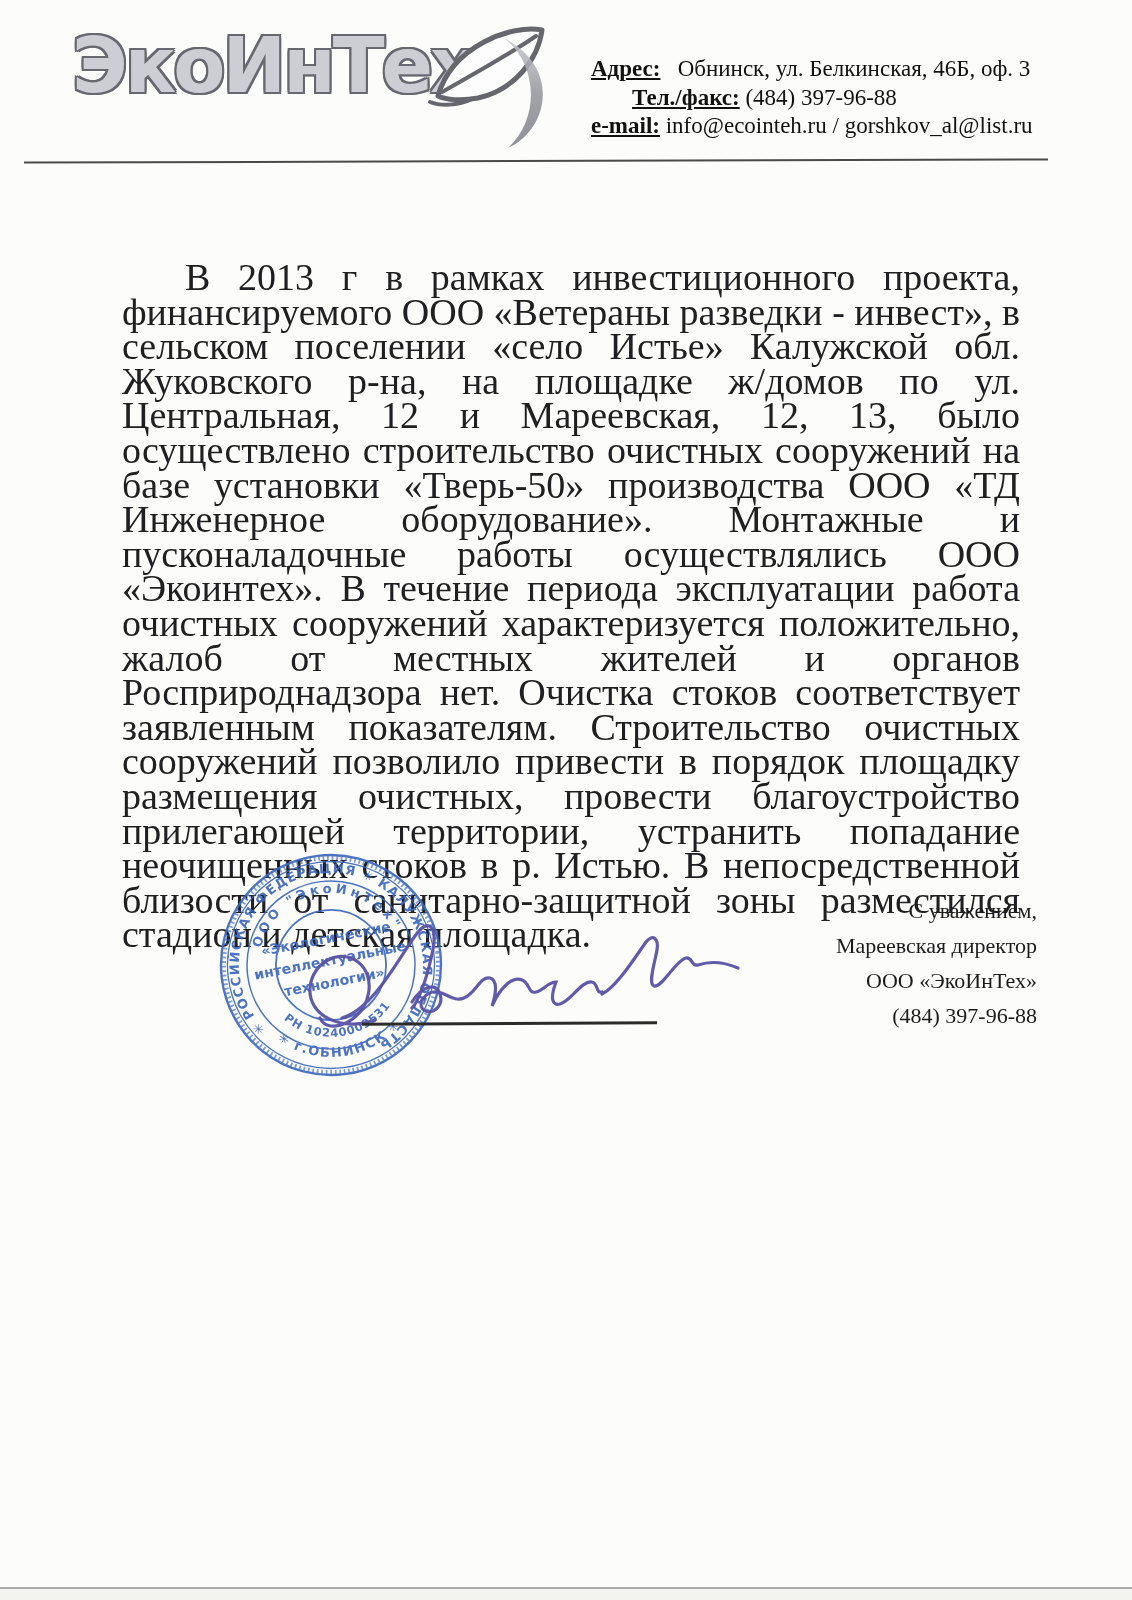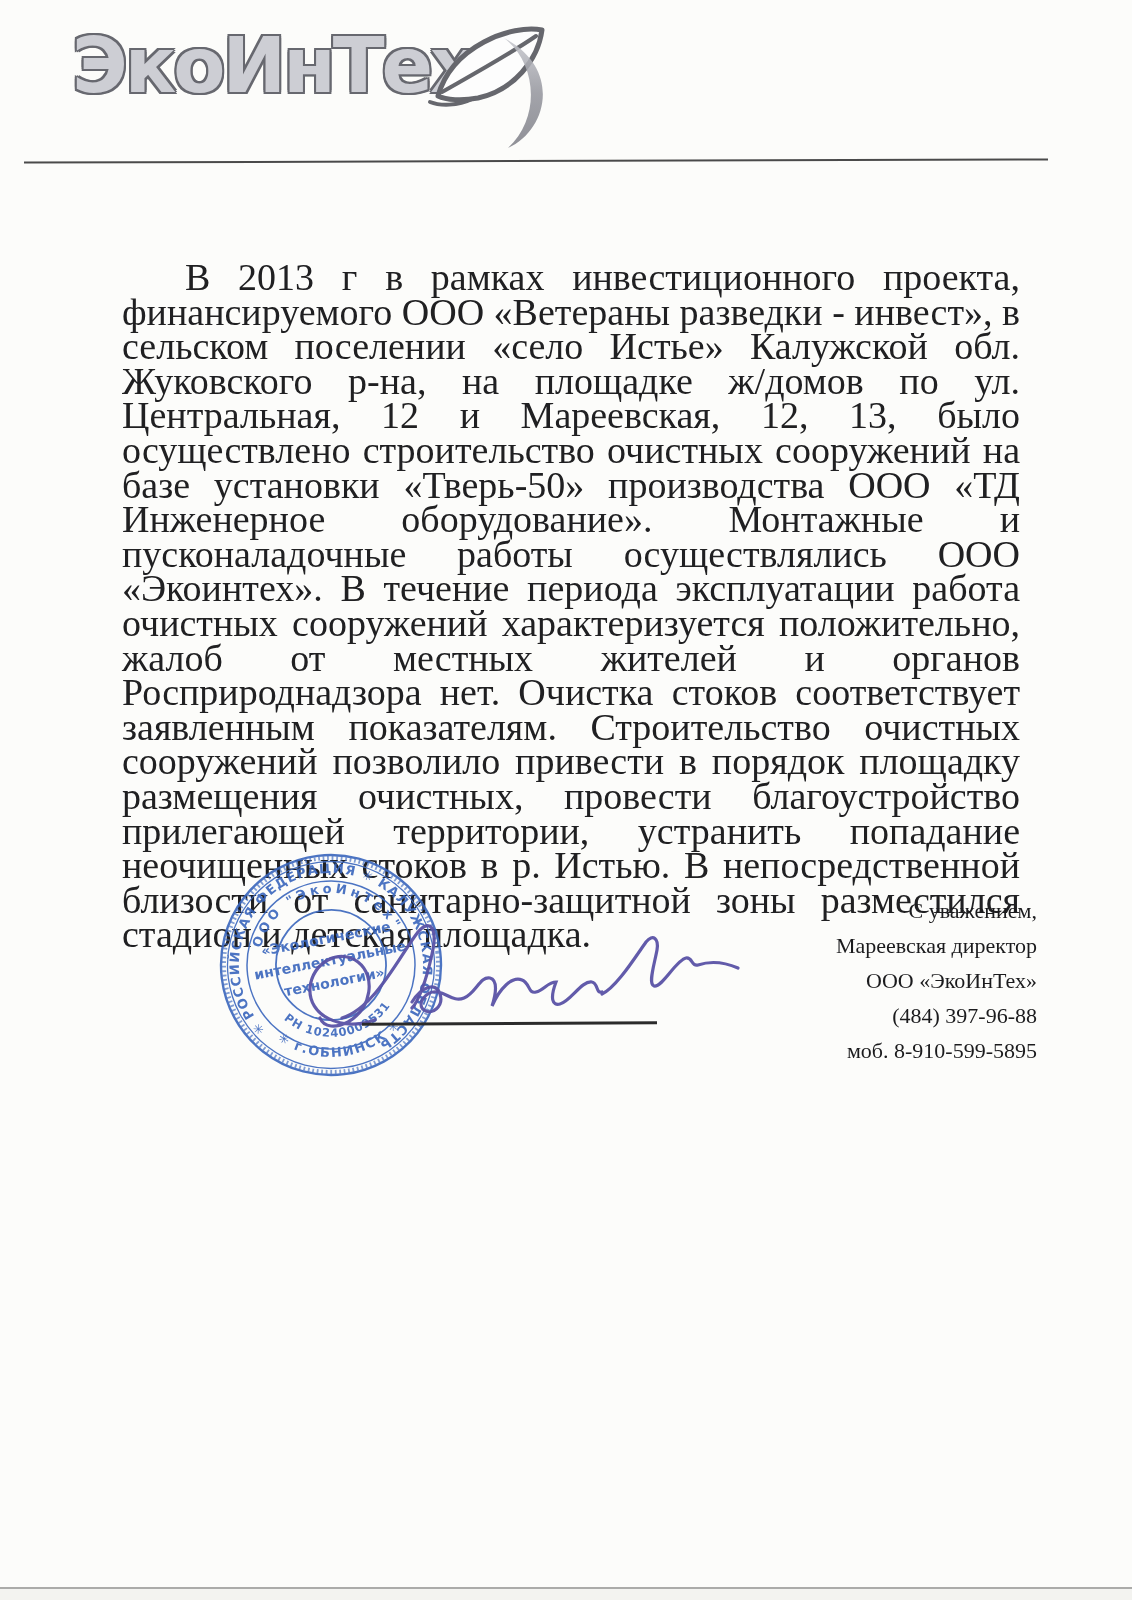--- a/index.html
+++ b/index.html
@@ -83,20 +83,25 @@
         <linearGradient id="swg" x1="0" y1="0" x2="0" y2="1">
           <stop offset="0" stop-color="#c6c7cd"></stop>
           <stop offset="0.5" stop-color="#93949c"></stop>
           <stop offset="1" stop-color="#7c7d85"></stop>
         </linearGradient>
       </defs>
       <path d="M8,2 C40,26 46,80 12,112 C52,94 66,32 8,2 Z" fill="url(#swg)" opacity="0.85"></path>
     </svg>
   </div>
 
+  <div class="contact">
+    <div><b>Адрес:</b>&nbsp;&nbsp;&nbsp;<span>Обнинск, ул. Белкинская, 46Б, оф. 3</span></div>
+    <div class="row2"><b>Тел./факс:</b> <span>(484) 397-96-88</span></div>
+    <div><b>e-mail:</b> <span>info@ecointeh.ru / gorshkov_al@list.ru</span></div>
+  </div>
 
   <div class="header-rule"></div>
 
   <div class="body-text">В 2013 г в рамках инвестиционного проекта, финансируемого ООО «Ветераны разведки - инвест», в сельском поселении «село Истье» Калужской обл. Жуковского р-на,  на площадке ж/домов по  ул. Центральная, 12 и Мареевская, 12, 13, было осуществлено строительство очистных сооружений на базе установки «Тверь-50» производства ООО «ТД Инженерное оборудование». Монтажные и пусконаладочные работы осуществлялись ООО «Экоинтех». В течение периода эксплуатации работа очистных сооружений характеризуется положительно, жалоб от местных жителей и органов Росприроднадзора нет. Очистка стоков соответствует заявленным показателям. Строительство очистных сооружений позволило привести в порядок площадку размещения очистных, провести благоустройство прилегающей территории, устранить попадание неочищенных стоков в р. Истью. В непосредственной близости от санитарно-защитной зоны разместился стадион и детская площадка.</div>
 
   <svg class="stamp" viewBox="0 0 290 290">
     <g transform="rotate(-7 145 145)" fill="none" stroke="#3a66bd">
       <circle cx="145" cy="145" r="110" stroke-width="2.4"></circle>
       <circle cx="145" cy="145" r="103.5" stroke-width="1.3"></circle>
       <circle cx="145" cy="145" r="107" stroke-width="4" stroke-dasharray="1.8 2.7" opacity="0.7"></circle>
@@ -140,19 +145,18 @@
     </g>
   </svg>
 
   <div class="signature-line"></div>
 
   <div class="signoff">
     <div>С уважением,</div>
     <div>Мареевская директор</div>
     <div>ООО «ЭкоИнТех»</div>
     <div>(484) 397-96-88</div>
-    <div>моб. 8-910-599-5895</div>
   </div>
 
   <div class="scan-bottom-line"></div>
   <div class="scan-bottom-strip"></div>
 
 </div>
 
 </body></html>

